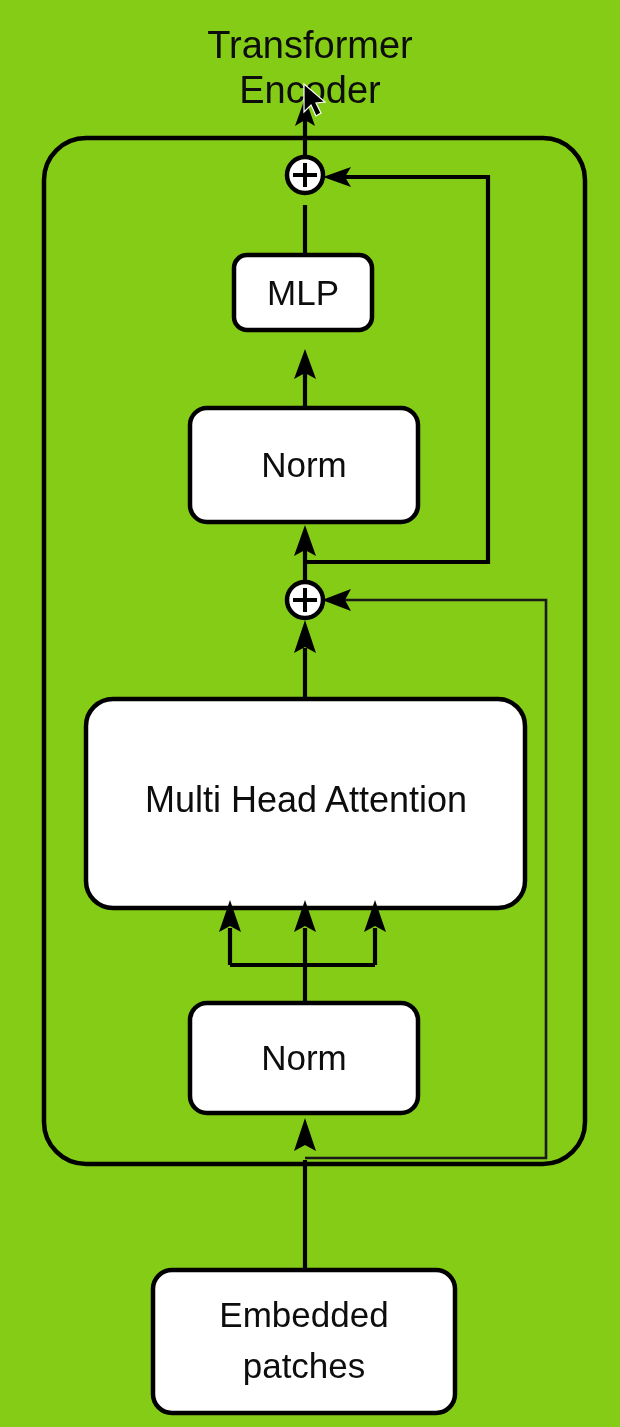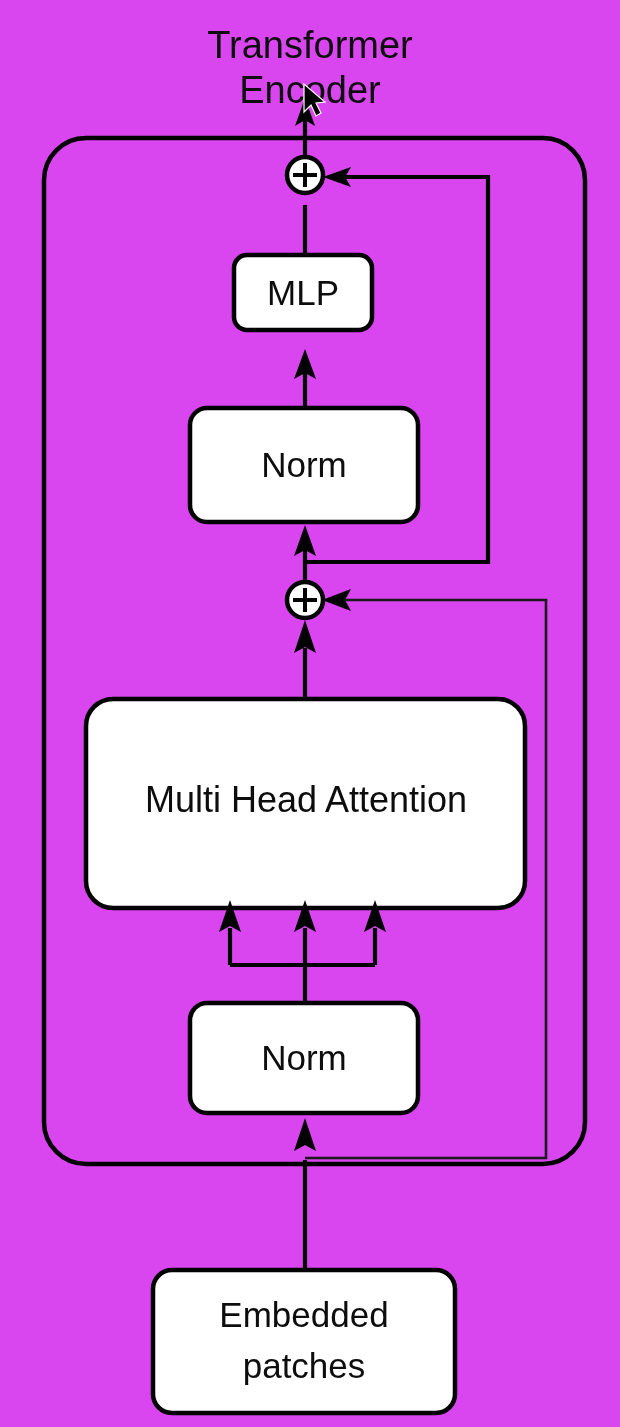--- a/index.html
+++ b/index.html
@@ -7,21 +7,21 @@
     padding: 0;
     background: #ffffff;
   }
   body {
     font-family: "Liberation Sans", sans-serif;
   }
   #canvas {
     position: relative;
     width: 620px;
     height: 1427px;
-    background: #d946ef;
+    background: #84cc16;
     overflow: hidden;
   }
   #diagram-svg {
     position: absolute;
     left: 0;
     top: 0;
     width: 620px;
     height: 1427px;
   }
   .diagram-text {

